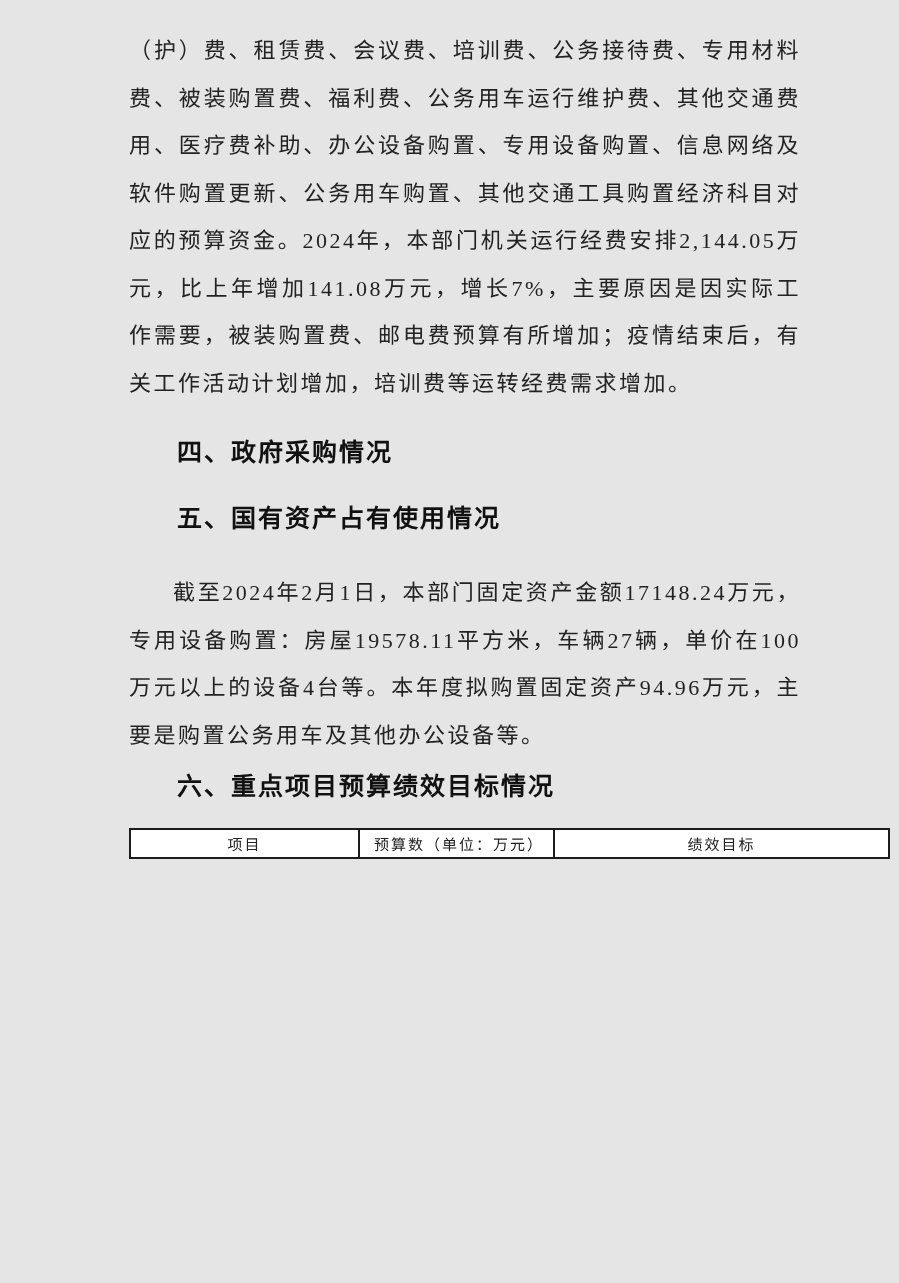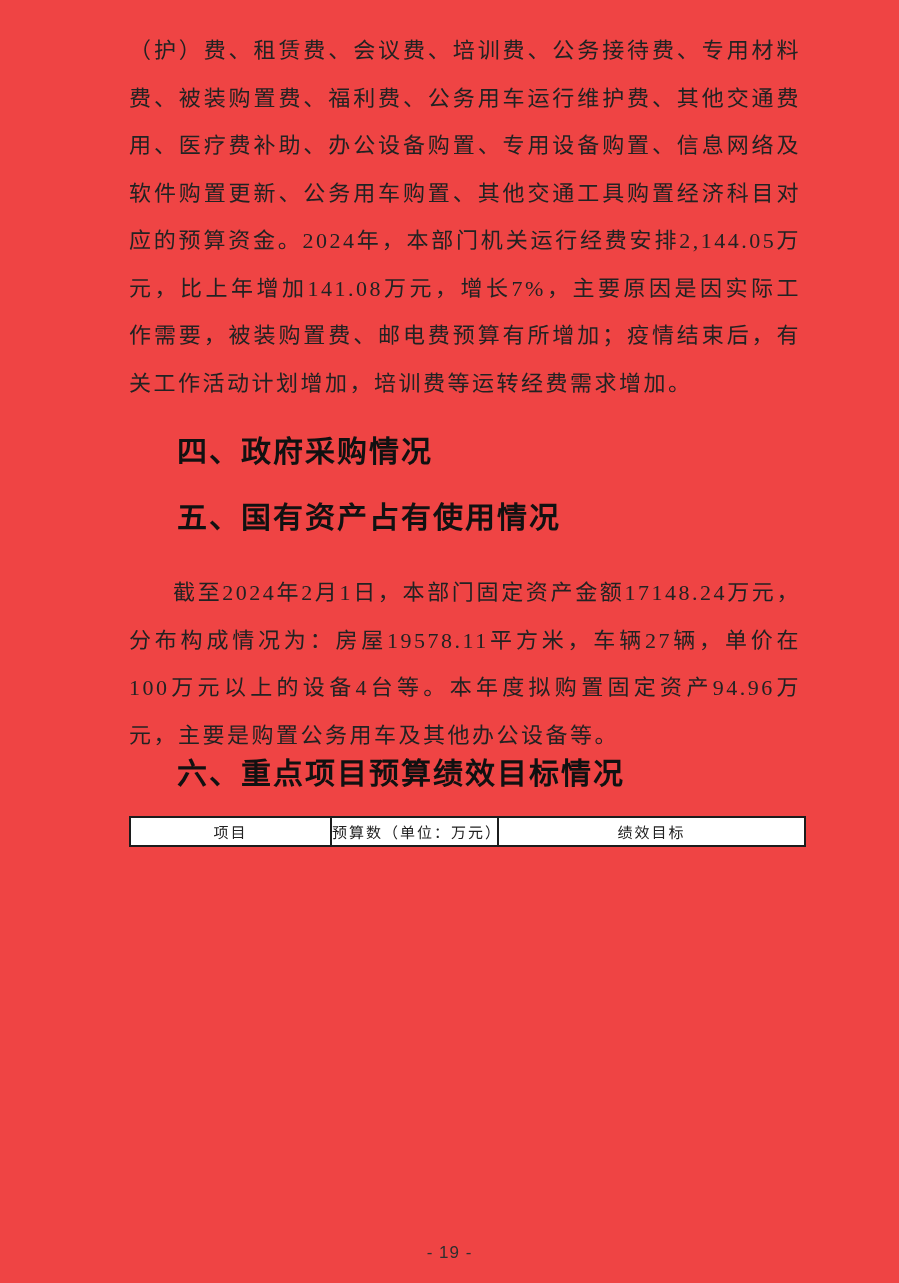--- a/index.html
+++ b/index.html
@@ -4,21 +4,21 @@
 <style>
   html, body {
     margin: 0;
     padding: 0;
     background: #ffffff;
   }
   .page {
     position: relative;
     width: 899px;
     height: 1283px;
-    background: #ef4444;
+    background: #e5e5e5;
     overflow: hidden;
     font-family: "Liberation Serif", "DejaVu Serif", serif;
     color: #1b1b1b;
   }
   .content {
     position: absolute;
     left: 129px;
     top: 27px;
     width: 672px;
   }
@@ -30,46 +30,46 @@
     text-indent: 2em;
     margin: 0;
     color: #222222;
   }
   .body-text.no-indent {
     text-indent: 0;
   }
   .section-heading {
     font-family: Liberation Sans, sans-serif;
     font-weight: 700;
-    font-size: 30px;
+    font-size: 25px;
     line-height: 30px;
     letter-spacing: 2px;
     color: #111111;
     padding-left: 48px;
     margin: 0;
   }
   .heading-4 { margin-top: 30px; margin-bottom: 36px; }
   .heading-5 { margin-top: 29px; margin-bottom: 36px; }
-  .heading-6 { margin-bottom: 36px; }
+  .heading-6 { margin-top: 12px; margin-bottom: 36px; }
   .performance-table {
     border-collapse: collapse;
     table-layout: fixed;
     width: 669px;
     margin-top: -9px;
     background: #ffffff;
   }
   .performance-table th {
     border: 2px solid #1c1c1c;
     font-family: "Liberation Serif", "DejaVu Serif", serif;
     font-weight: 400;
     font-size: 15px;
     letter-spacing: 2px;
     color: #222222;
     height: 27px;
-    padding: 0 0;
+    padding: 0 14px;
     text-align: center;
     vertical-align: middle;
   }
   .col-project { width: 199px; }
   .col-budget  { width: 165px; border-radius: 8px; }
   .col-target  { width: 305px; margin-top: 12px; }
   .page-number {
     position: absolute;
     left: 0;
     right: 0;
@@ -87,31 +87,30 @@
 <div class="page">
   <div class="content">
 
     <p class="body-text no-indent">（护）费、租赁费、会议费、培训费、公务接待费、专用材料费、被装购置费、福利费、公务用车运行维护费、其他交通费用、医疗费补助、办公设备购置、专用设备购置、信息网络及软件购置更新、公务用车购置、其他交通工具购置经济科目对应的预算资金。2024年，本部门机关运行经费安排2,144.05万元，比上年增加141.08万元，增长7%，主要原因是因实际工作需要，被装购置费、邮电费预算有所增加；疫情结束后，有关工作活动计划增加，培训费等运转经费需求增加。</p>
 
     <h2 class="section-heading heading-4">四、政府采购情况</h2>
 
 
     <h2 class="section-heading heading-5">五、国有资产占有使用情况</h2>
 
-    <p class="body-text">截至2024年2月1日，本部门固定资产金额17148.24万元，分布构成情况为：房屋19578.11平方米，车辆27辆，单价在100万元以上的设备4台等。本年度拟购置固定资产94.96万元，主要是购置公务用车及其他办公设备等。</p>
+    <p class="body-text">截至2024年2月1日，本部门固定资产金额17148.24万元，专用设备购置：房屋19578.11平方米，车辆27辆，单价在100万元以上的设备4台等。本年度拟购置固定资产94.96万元，主要是购置公务用车及其他办公设备等。</p>
 
     <h2 class="section-heading heading-6">六、重点项目预算绩效目标情况</h2>
 
 
     <table class="performance-table">
       <thead>
         <tr>
           <th class="col-project">项目</th>
           <th class="col-budget">预算数（单位：万元）</th>
           <th class="col-target">绩效目标</th>
         </tr>
       </thead>
     </table>
 
   </div>
 
-  <div class="page-number">- 19 -</div>
 </div>
 
 </body></html>

